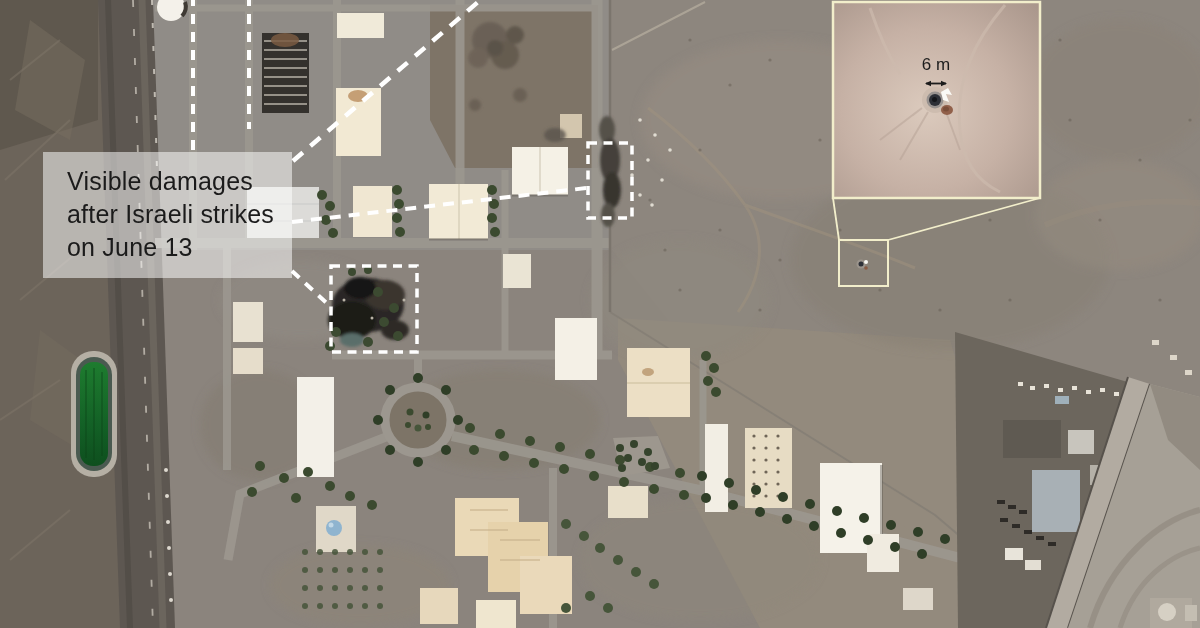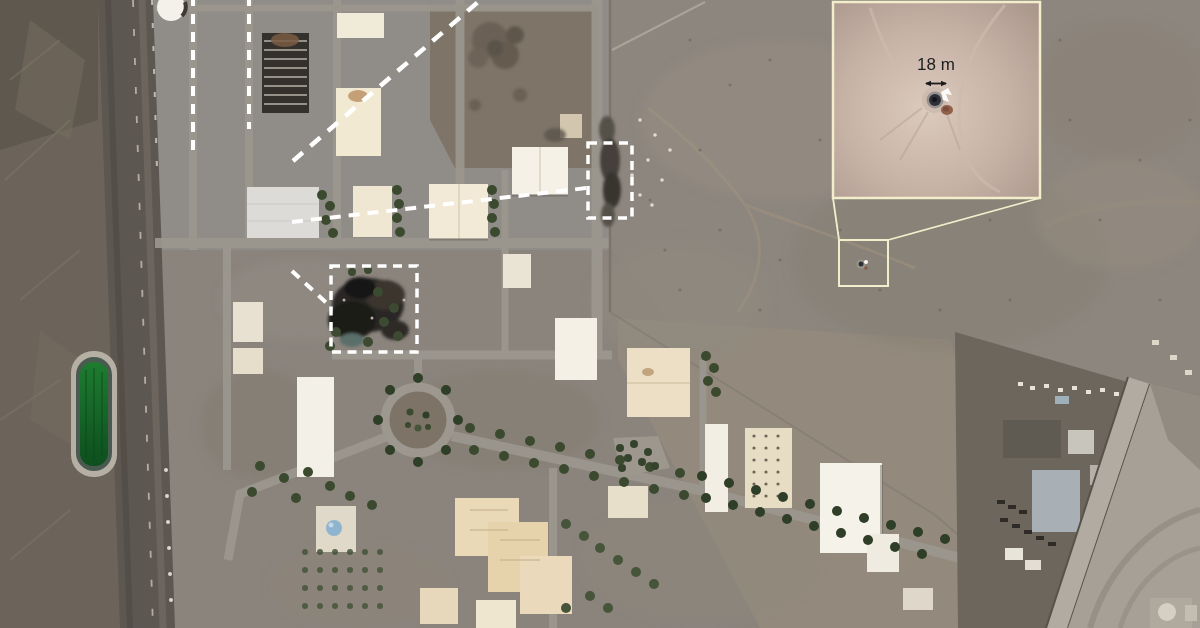--- a/index.html
+++ b/index.html
@@ -564,16 +564,21 @@
 
       <g stroke="#1c1c1c" fill="#1c1c1c">
         <path d="M926,83.5 L946,83.5" stroke-width="1.8"></path>
         <path d="M925,83.5 L931,80.8 L931,86.2 Z" stroke="none"></path>
         <path d="M947,83.5 L941,80.8 L941,86.2 Z" stroke="none"></path>
       </g>
     </g>
   </g>
 </svg>
 
-
-<div class="scale-label">18 m</div>
-
+<div class="damage-label">
+  <div>Visible damages</div>
+  <div>after Israeli strikes</div>
+  <div>on June 13</div>
 </div>
 
+<div class="scale-label">6 m</div>
+
+</div>
+
 </body></html>

